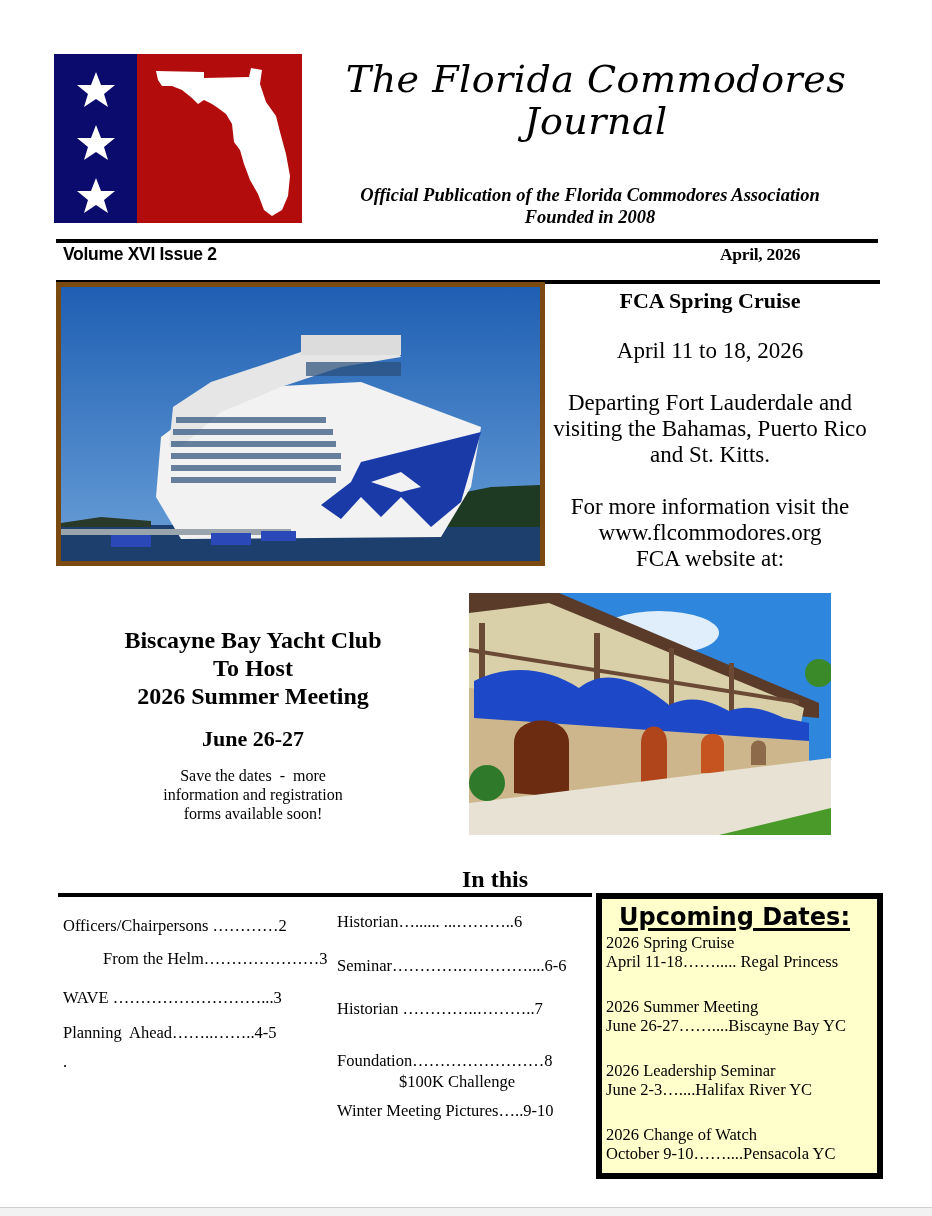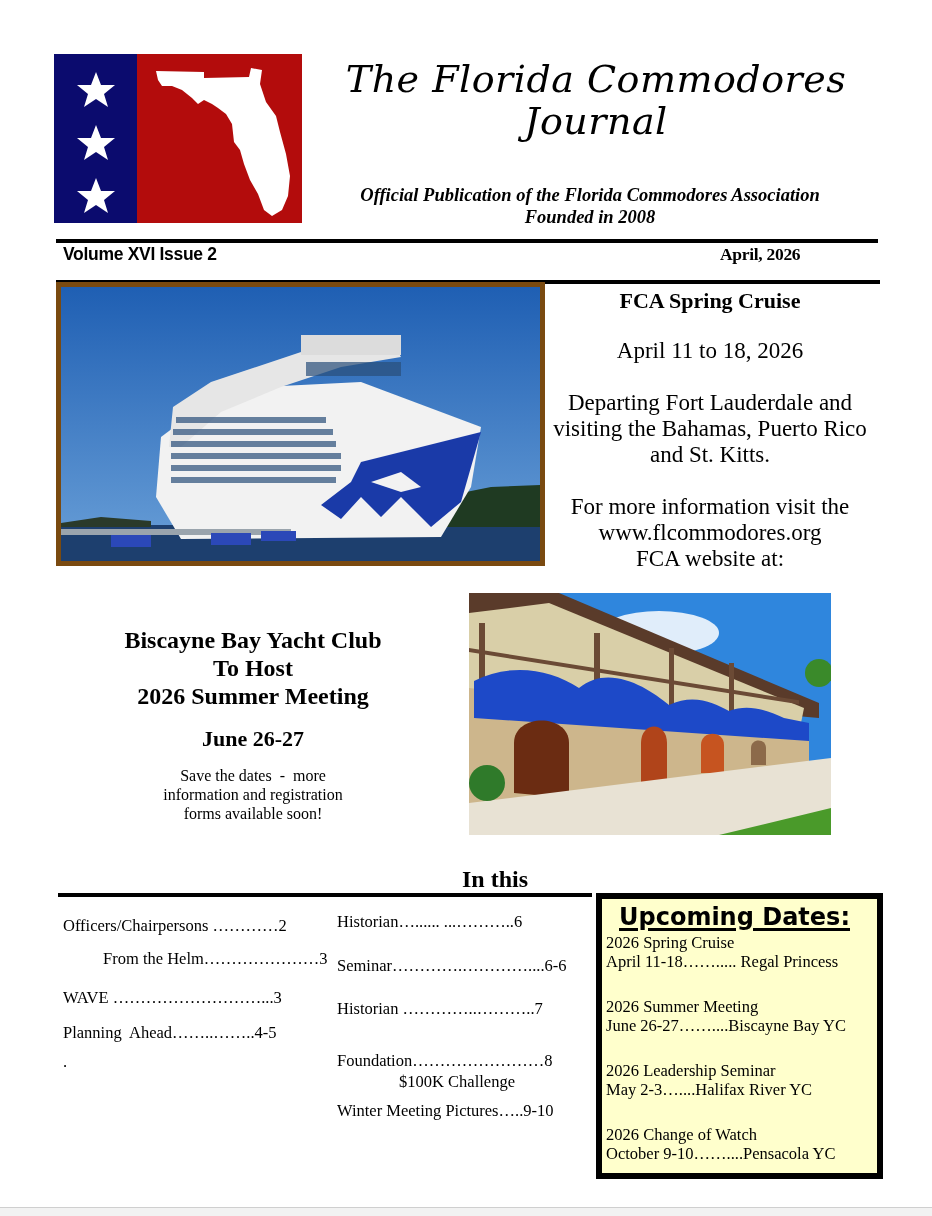--- a/index.html
+++ b/index.html
@@ -221,21 +221,21 @@
   <div class="event">
     <div>2026 Spring Cruise</div>
     <div>April 11-18……..... Regal Princess</div>
   </div>
   <div class="event">
     <div>2026 Summer Meeting</div>
     <div>June 26-27……....Biscayne Bay YC</div>
   </div>
   <div class="event">
     <div>2026 Leadership Seminar</div>
-    <div>May 2-3…....Halifax River YC</div>
+    <div>June 2-3…....Halifax River YC</div>
   </div>
   <div class="event">
     <div>2026 Change of Watch</div>
     <div>October 9-10……....Pensacola YC</div>
   </div>
 </div>
 
 <div id="bottom-bar" class="abs"></div>
 
 </body></html>

